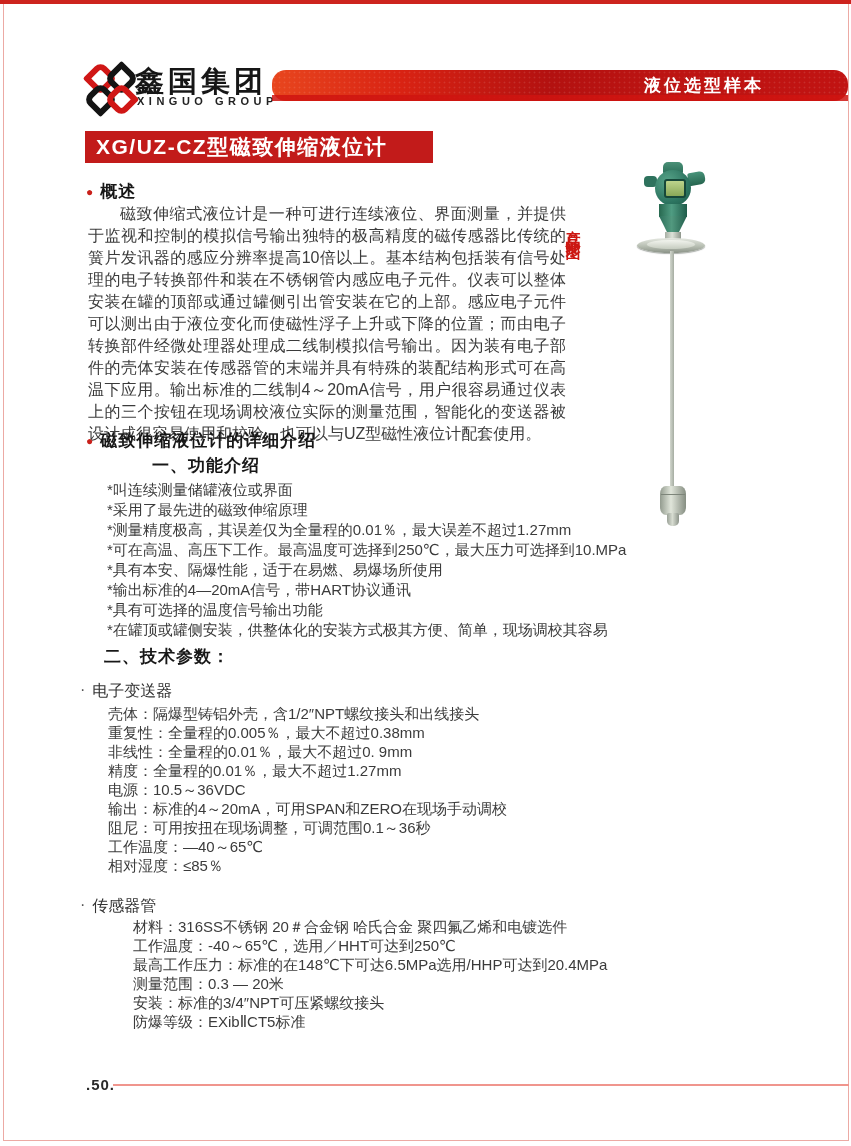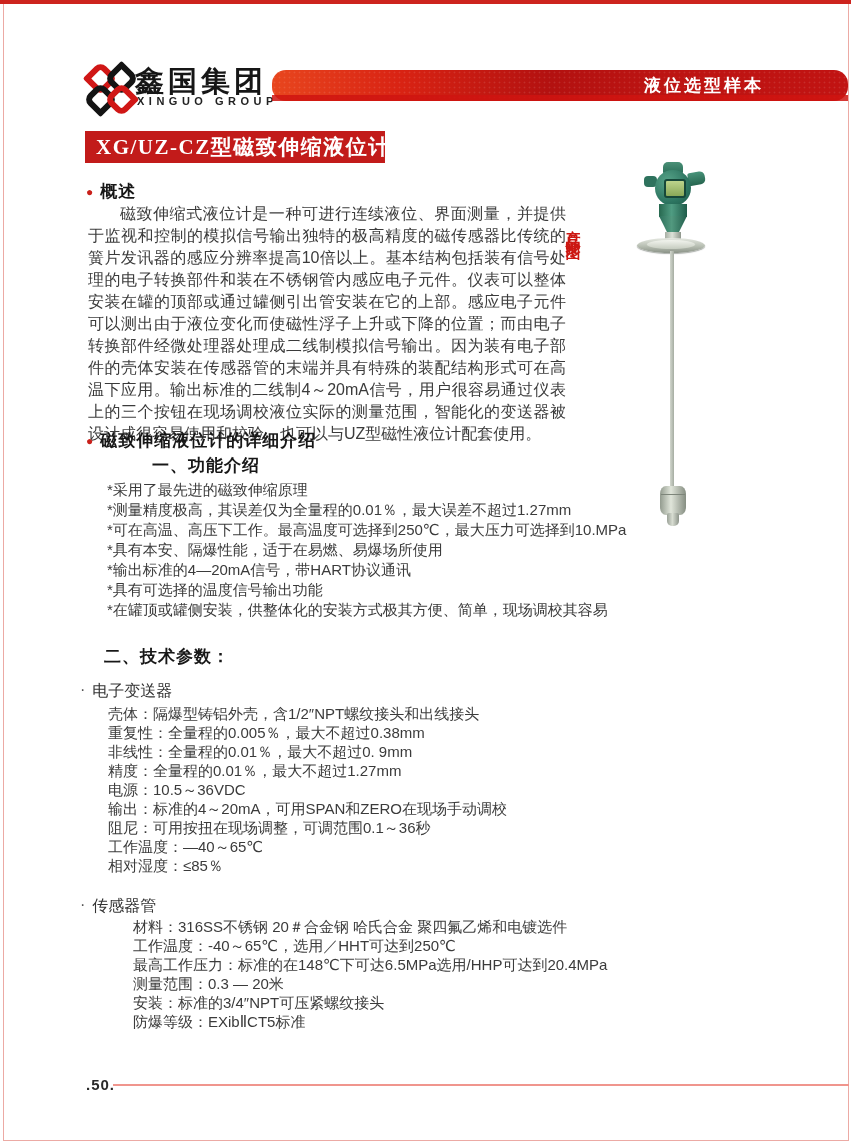--- a/index.html
+++ b/index.html
@@ -33,23 +33,23 @@
           border-radius:14px;
           }
   .banner::before{content:"";position:absolute;inset:0;
           background-image:radial-gradient(circle,rgba(255,255,255,0.22) 0.8px,transparent 1.1px);
           background-size:5px 5px;opacity:.5;}
   .banner::after{content:"";position:absolute;left:0;right:0;bottom:0;height:6px;background:#cf1410;opacity:.85;}
   .banner-label{position:absolute;right:84px;top:0;height:31px;line-height:31px;color:#fff;
           font-size:17px;font-weight:bold;letter-spacing:3px;z-index:2;}
 
   
-  .title-bar{left:85px;top:131px;width:300px;height:32px;background:#c21b1a;color:#fff;
+  .title-bar{left:85px;top:131px;width:348px;height:32px;background:#c21b1a;color:#fff;
           font-size:21px;font-weight:bold;letter-spacing:1.5px;line-height:32px;padding-left:11px;
-          box-sizing:border-box;white-space:nowrap;font-family:Liberation Serif, serif;}
+          box-sizing:border-box;white-space:nowrap;}
 
   
   .sec-head{display:flex;align-items:center;gap:7px;}
   .bullet{color:#c9201a;font-size:12px;line-height:1;}
   .sec-head .txt{font-size:17px;font-weight:bold;color:#171717;letter-spacing:1px;}
   .h-overview{left:86px;top:180px;}
   .h-details{left:86px;top:429px;}
   .sub-head{font-size:17px;font-weight:bold;color:#171717;letter-spacing:1px;}
   .h-func{left:104px;top:454px;margin-left:48px;}
   .h-params{left:104px;top:645px;}
@@ -160,20 +160,21 @@
   </div>
 
   <div class="abs sec-head h-details">
     <span class="bullet">●</span>
     <span class="txt">磁致伸缩液位计的详细介绍</span>
   </div>
 
   <div class="abs sub-head h-func">一、功能介绍</div>
   <div class="abs func-list">
 
+      <div class="li">*叫连续测量储罐液位或界面</div>
 
       <div class="li">*采用了最先进的磁致伸缩原理</div>
 
       <div class="li">*测量精度极高，其误差仅为全量程的0.01％，最大误差不超过1.27mm</div>
 
       <div class="li">*可在高温、高压下工作。最高温度可选择到250℃，最大压力可选择到10.MPa</div>
 
       <div class="li">*具有本安、隔爆性能，适于在易燃、易爆场所使用</div>
 
       <div class="li">*输出标准的4—20mA信号，带HART协议通讯</div>

